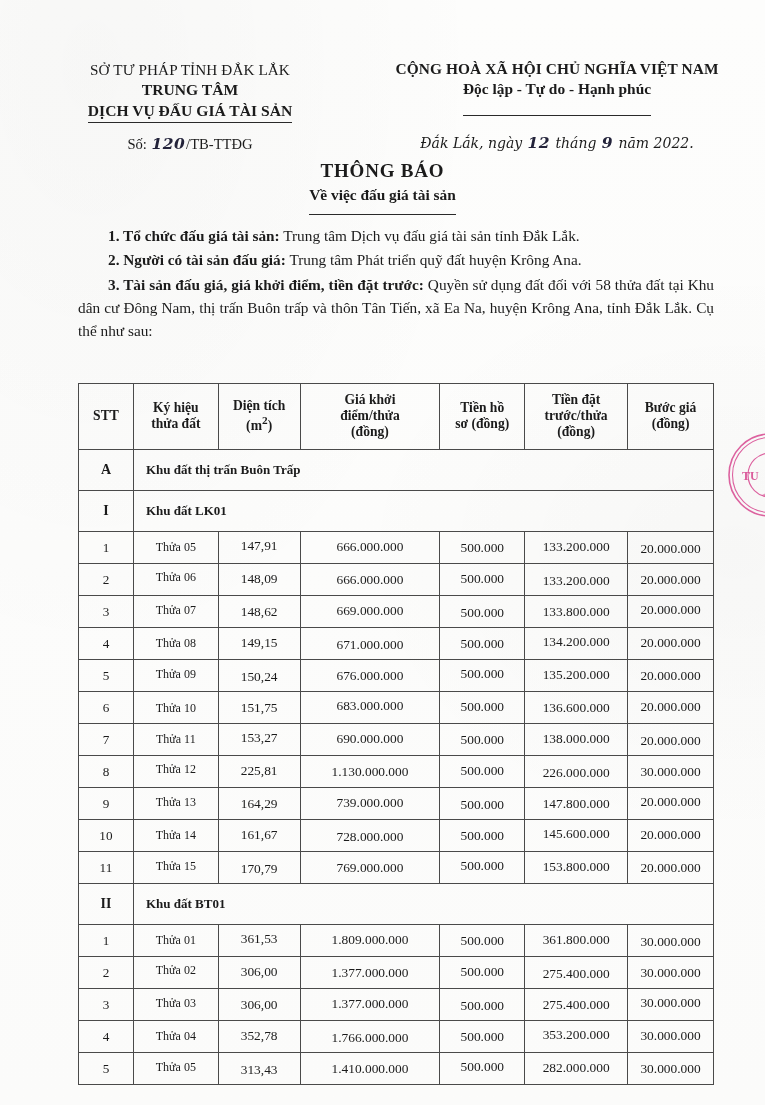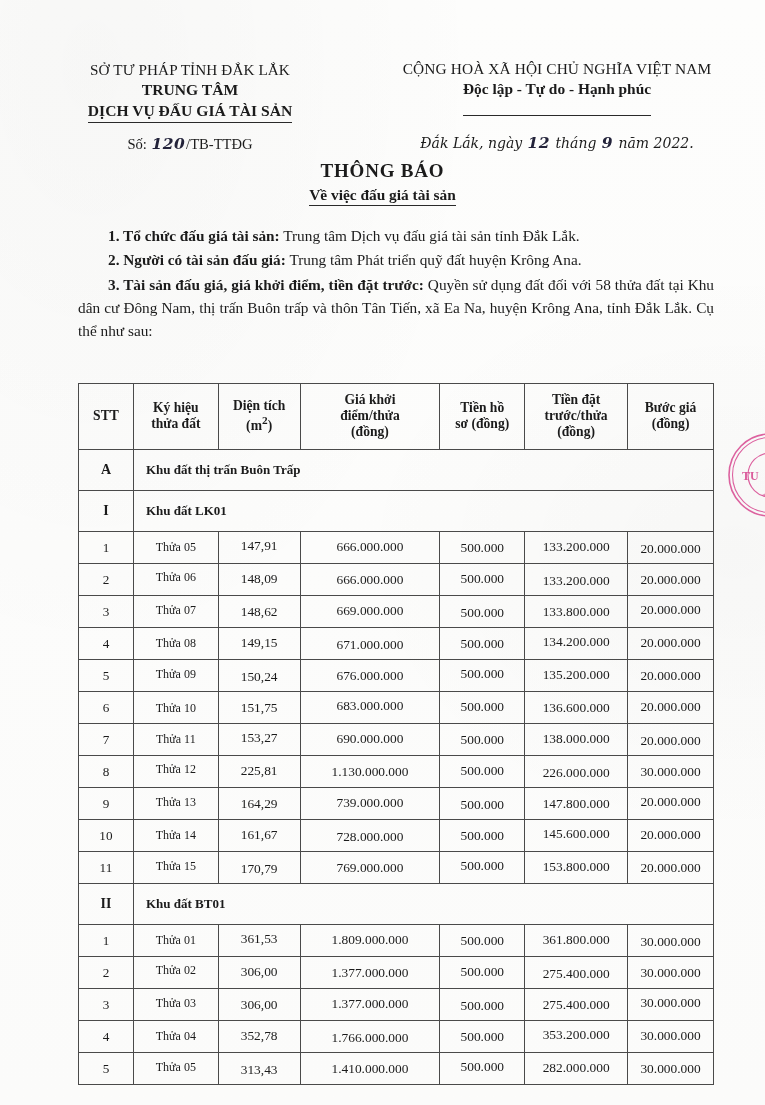--- a/index.html
+++ b/index.html
@@ -76,21 +76,21 @@
     font-style: italic;
     font-weight: bold;
     font-size: 15.5px;
     letter-spacing: 0.4px;
     color: #23233a;
     padding: 0 1px;
   }
 
   .nat-line1 {
     font-size: 15.4px;
-    font-weight: normal;
+    font-weight: bold;
     letter-spacing: 0.1px;
     white-space: nowrap;
   }
   .nat-line2 {
     font-size: 15.4px;
     font-weight: bold;
     display: inline-block;
     border-bottom: 1.4px solid #2a2a2a;
     padding-bottom: 17px;
     margin-top: 2px;
@@ -116,21 +116,21 @@
     font-size: 19px;
     font-weight: bold;
     letter-spacing: 0.8px;
     line-height: 1.2;
   }
   .doc-subtitle {
     font-size: 15.4px;
     font-weight: bold;
     display: inline-block;
     border-bottom: 1.4px solid #2a2a2a;
-    padding-bottom: 1px;
+    padding-bottom: 10px;
     margin-top: 3px;
   }
 
   
   .body-block {
     position: absolute;
     top: 224px;
     left: 78px;
     width: 636px;
   }

